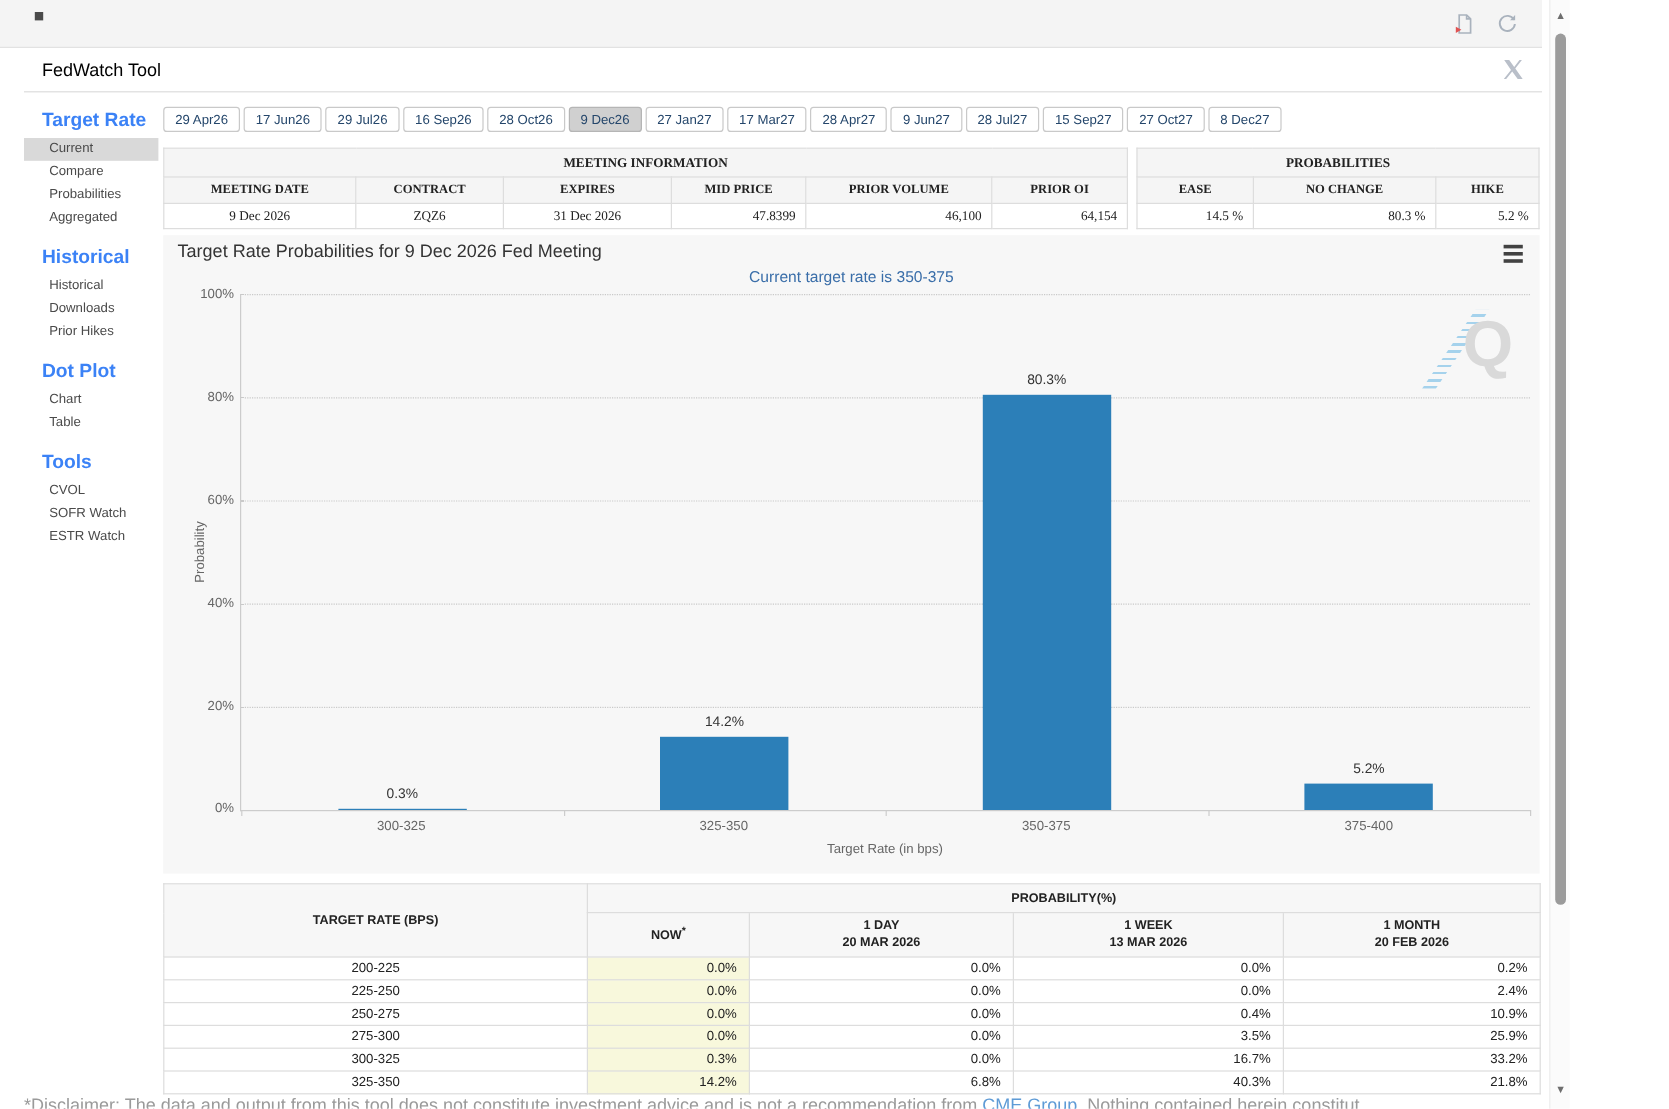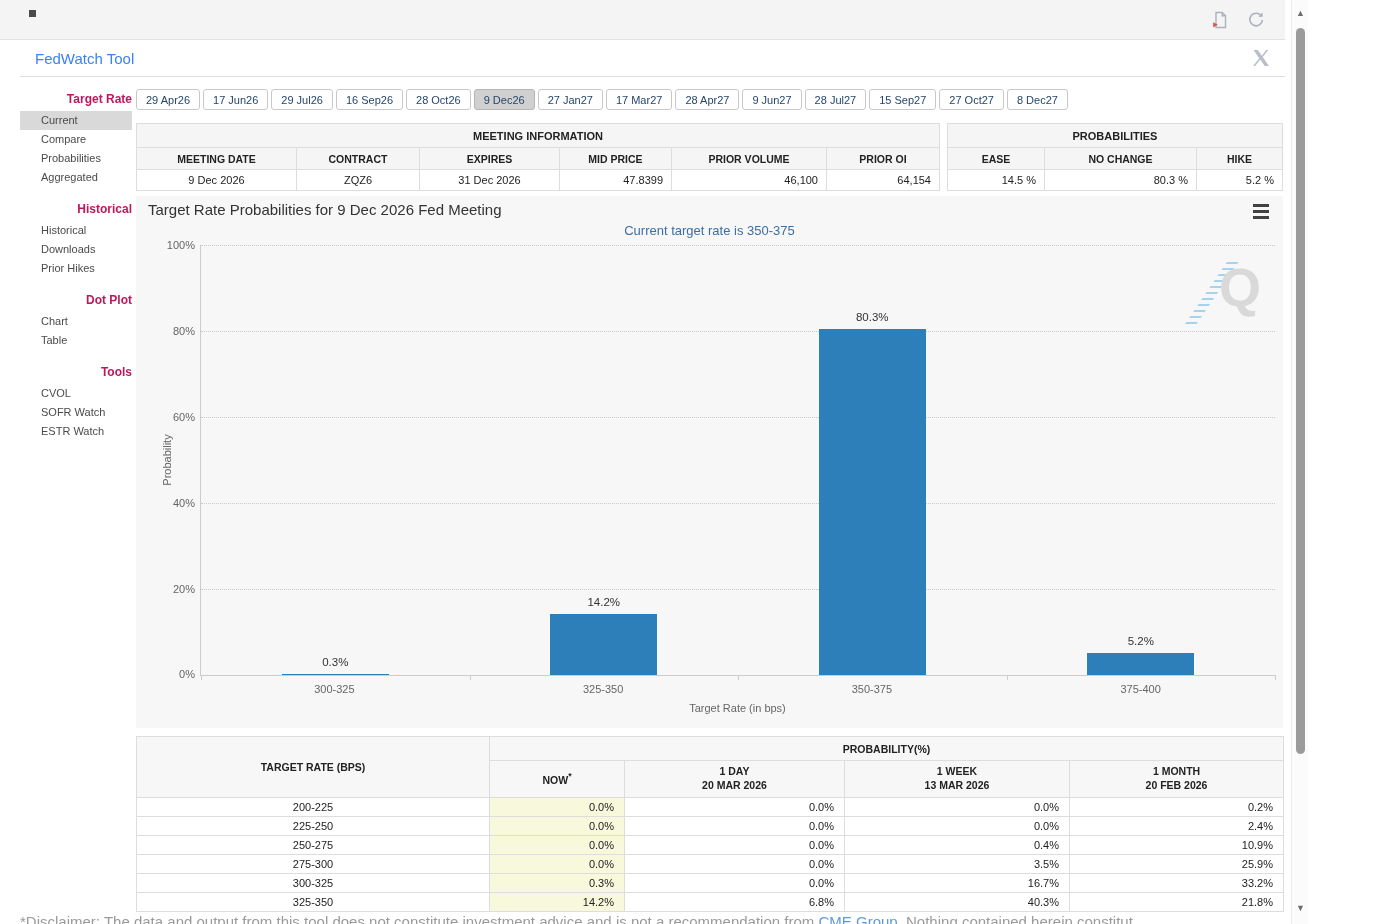--- a/index.html
+++ b/index.html
@@ -9,40 +9,40 @@
   
   .topbar { position:absolute; left:0; top:0; width:1285px; height:40px;
             background:#f4f4f4; border-bottom:1px solid #e2e2e2; }
   .logo-mark { position:absolute; left:29px; top:10px; width:7px; height:7px; background:#4a4a4a; }
   .topbar-icons { position:absolute; right:18px; top:9px; display:flex; gap:14px; }
   .tool-icon { width:22px; height:22px; display:flex; align-items:center; justify-content:center; cursor:pointer; }
 
   
   .titlebar { position:absolute; left:20px; top:40px; width:1265px; height:37px;
               border-bottom:1px solid #ddd; background:#fff; }
-  .page-title { position:absolute; left:15px; top:10px; font-size:15px; color:#3b82f6; }
+  .page-title { position:absolute; left:15px; top:10px; font-size:15px; color:#000000; }
   .x-icon { position:absolute; right:12px; top:8px; width:22px; height:22px; cursor:pointer; }
 
   
   .sidebar { position:absolute; left:20px; top:88px; width:112px; font-size:11px; }
   .sb-group { margin-bottom:11px; }
-  .sb-head { font-weight:bold; font-size:12px; color:#be185d; padding:4px 0 5px 15px;text-align:right; }
+  .sb-head { font-weight:bold; font-size:16px; color:#3b82f6; padding:4px 0 5px 15px; }
   .sb-item { color:#4a4a4a; padding:3px 0 4px 21px; cursor:pointer; }
   .sb-item.selected { background:#d9d9d9; }
 
   
   .tabs { position:absolute; left:136px; top:89px; display:flex; gap:3px; }
   .tab { height:21px; padding:0 9px; background:#fff; border:1px solid #c9c9c9; border-radius:3px;
          font-size:11px; color:#24466b; font-family:"Liberation Sans",sans-serif;
          display:flex; align-items:center; cursor:pointer; white-space:nowrap; }
   .tab.selected { background:#d0d0d0; border-color:#b5b5b5; color:#24466b; }
 
   
   .inforow { position:absolute; left:136px; top:123px; width:1147px; display:flex; justify-content:space-between; }
-  table.info { border-collapse:collapse; font-size:11px; table-layout:fixed; }
+  table.info { border-collapse:collapse; font-size:11px; table-layout:fixed;font-family:Liberation Serif, serif; }
   table.info th, table.info td { border:1px solid #ddd; }
   table.info { border:1px solid #ccc; }
   .t-title { background:#f5f5f5; font-weight:bold; text-align:center; height:24px; font-size:11px; color:#222; }
   .t-colh  { background:#f5f5f5; font-weight:bold; text-align:center; height:22px; font-size:10.5px; color:#222; }
   .t-val   { background:#fff; height:21px; text-align:center; color:#222; }
   .t-val.num { text-align:right; padding-right:8px; }
 
   
   .chart { position:absolute; left:136px; top:196px; width:1147px; height:532px; background:#f7f7f7; }
   .chart-title { position:absolute; left:12px; top:5px; font-size:15px; color:#333; }

